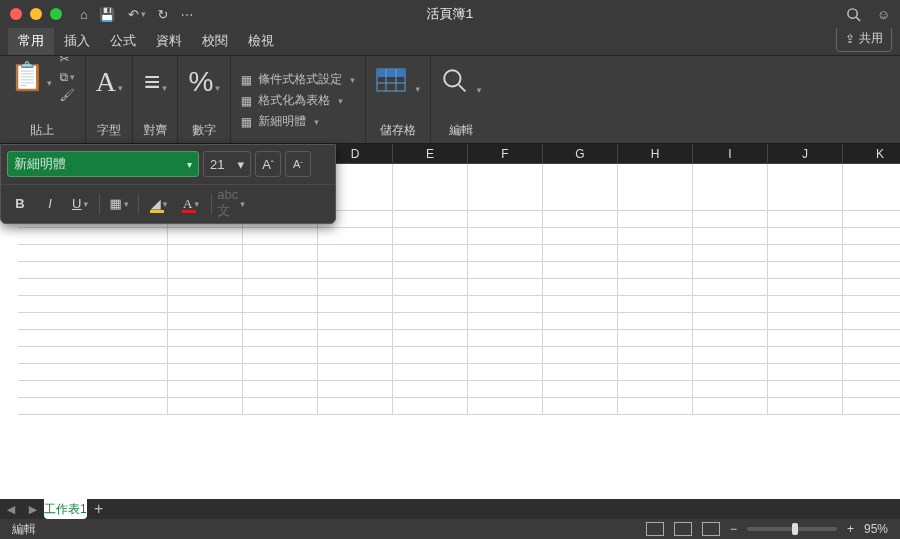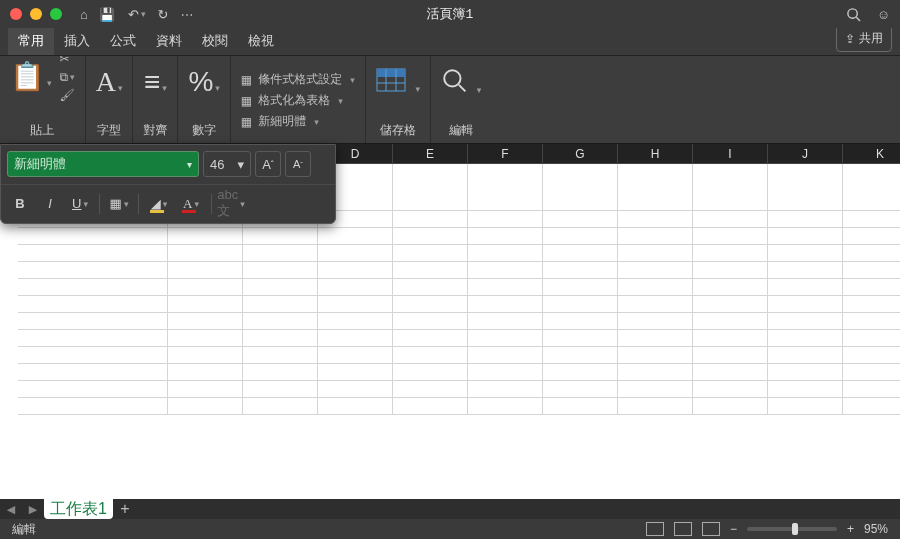--- a/index.html
+++ b/index.html
@@ -49,21 +49,21 @@
   .cell{width:75px;flex:0 0 75px;border-right:1px solid #d4d4d4;border-bottom:1px solid #d4d4d4;}
   .cell.first{width:150px;flex:0 0 150px;}
   .sel{position:absolute;top:20px;left:0;width:150px;height:47px;border:2px solid #1a7f45;pointer-events:none;}
   .sel .handle{position:absolute;bottom:-4px;right:-4px;width:7px;height:7px;background:#1a7f45;}
   .cellval{position:absolute;top:20px;left:0;width:150px;height:47px;display:flex;align-items:flex-end;justify-content:flex-end;padding:2px 6px;font-family:"Times New Roman",serif;color:#000;}
   .cellval .sub{font-size:12px;transform:translateY(4px);margin-right:2px;}
   .cellval .main{font-size:22px;}
   
   .tabbar{position:absolute;bottom:20px;left:0;right:0;height:20px;background:#2e2e2e;display:flex;align-items:center;gap:0;z-index:2;}
   .navbtn{width:22px;height:20px;display:flex;align-items:center;justify-content:center;color:#888;font-size:11px;}
-  .sheettab{height:20px;padding:0 6px;background:#fff;color:#1a7f45;font-size:16px;display:flex;align-items:center;border-radius:0 0 4px 4px;}
+  .sheettab{height:20px;padding:0 0;background:#fff;color:#1a7f45;font-size:12px;display:flex;align-items:center;border-radius:0 0 4px 4px;}
   .addsheet{width:24px;height:20px;display:flex;align-items:center;justify-content:center;color:#bbb;font-size:16px;}
   
   .status{position:absolute;bottom:0;left:0;right:0;height:20px;background:#3a3a3a;display:flex;align-items:center;padding:0 12px;font-size:12px;z-index:2;}
   .status .right{margin-left:auto;display:flex;align-items:center;gap:10px;}
   .vbtn{width:18px;height:14px;border:1px solid #aaa;display:inline-block;}
   .zoomslide{width:90px;height:4px;background:#5a5a5a;border-radius:2px;position:relative;}
   .zoomslide .thumb{position:absolute;left:50%;top:-4px;width:6px;height:12px;background:#ddd;border-radius:2px;}
   .ico{display:inline-flex;align-items:center;justify-content:center;}
 </style>
 </head>
@@ -386,21 +386,21 @@
   </div>
 </div>
 
 <div class="fmtbar">
   <div class="fmtrow">
     <div class="fontsel">
       <span>新細明體</span>
       <span class="dd">▾</span>
     </div>
     <div class="sizesel">
-      <span>46</span>
+      <span>21</span>
       <span class="dd">▾</span>
     </div>
     <span class="step">
         <span>A</span>
         <sup style="font-size:9px;">ˆ</sup>
       </span>
     <span class="step">
         <span style="font-size:11px;">A</span>
         <sup style="font-size:8px;">ˇ</sup>
       </span>

